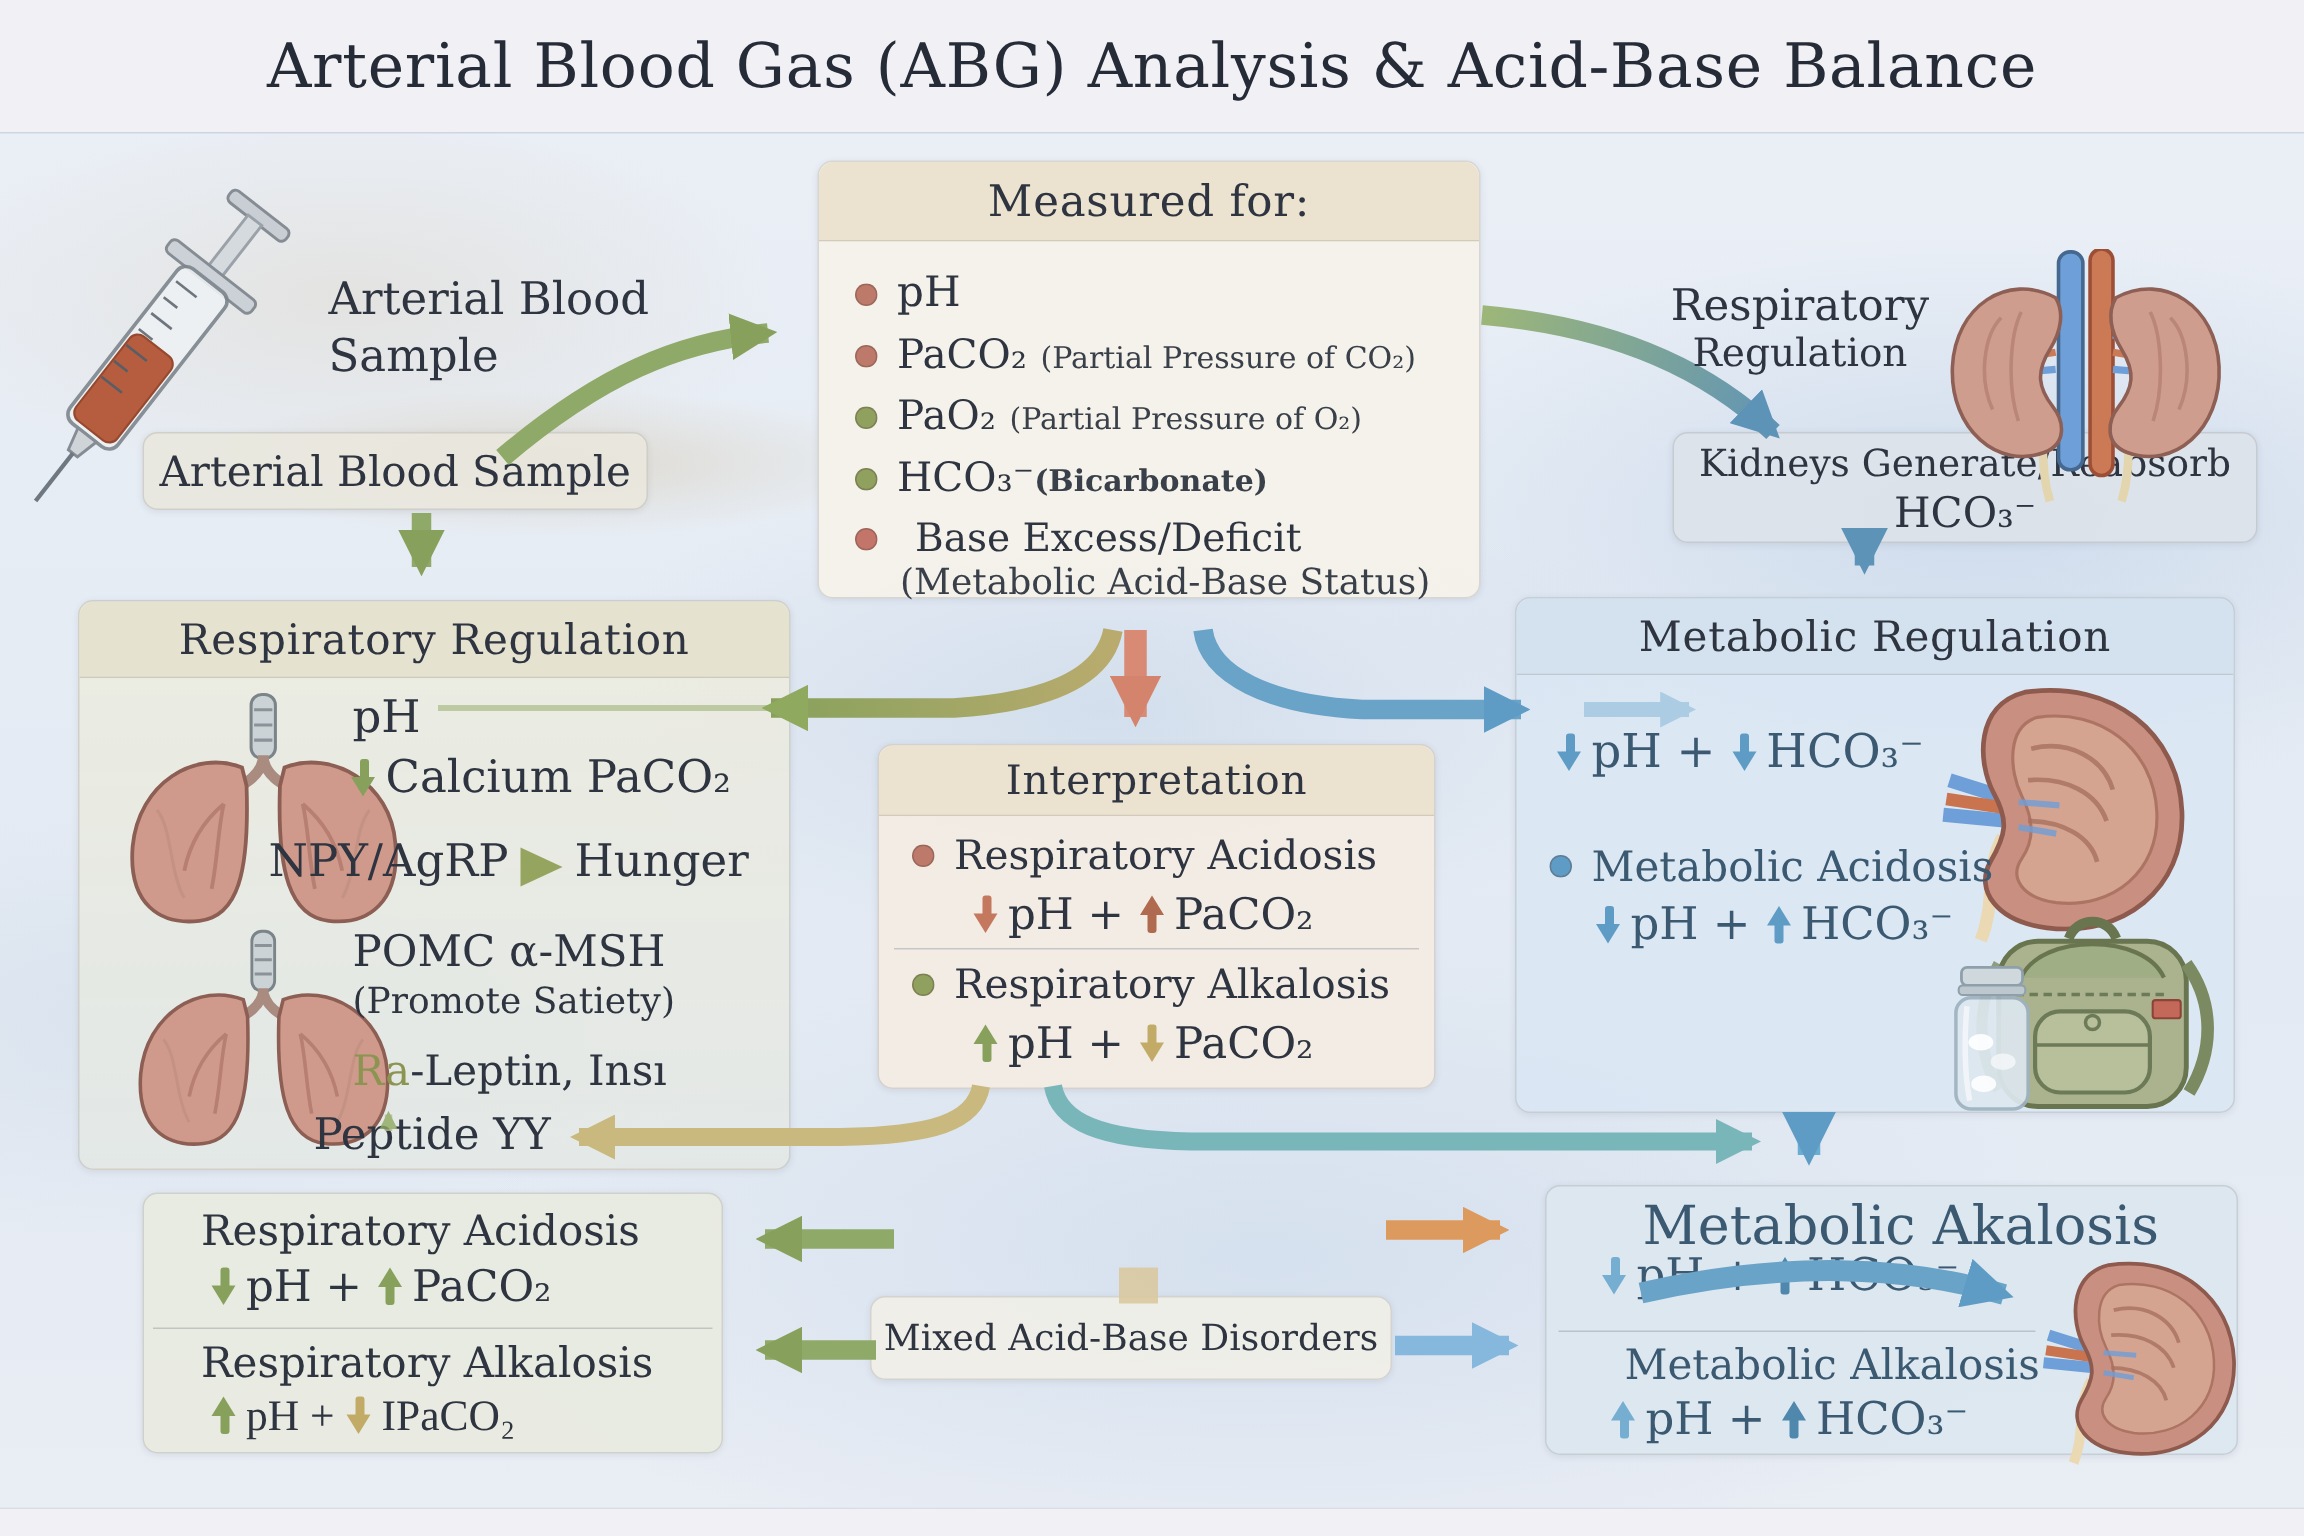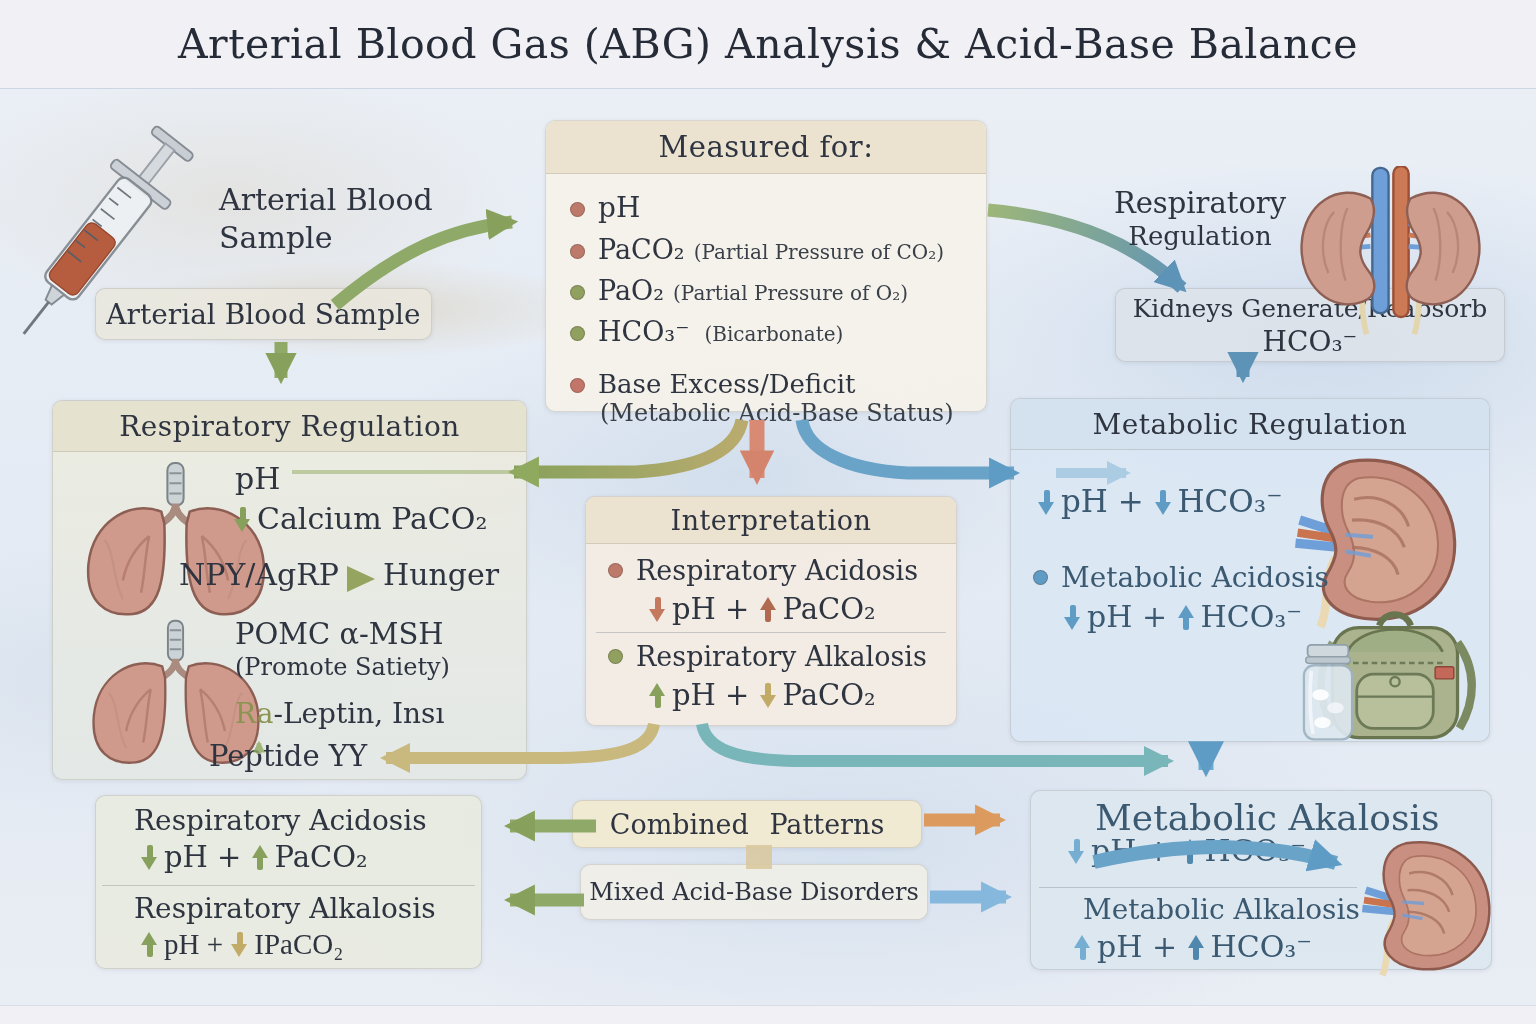--- a/index.html
+++ b/index.html
@@ -233,21 +233,21 @@
         <use href="#sym-syringe"></use>
       </svg>
   </div>
   <div class="abs lbl" style="left:219px;top:182px;font-size:30px;z-index:6;">Arterial Blood</div>
   <div class="abs lbl" style="left:219px;top:220px;font-size:30px;z-index:6;">Sample</div>
 
   <div class="box" style="left:95px;top:288px;width:335px;height:50px;background:rgba(233,231,221,.88);z-index:3;">
     <div style="position:absolute;inset:0;display:flex;align-items:center;justify-content:center;font-size:28px;">Arterial Blood Sample</div>
   </div>
 
-  <div class="box" style="left:545px;top:120px;width:440px;height:290px;background:rgba(245,242,233,.92);z-index:3;">
+  <div class="box" style="left:545px;top:107px;width:440px;height:290px;background:rgba(245,242,233,.92);z-index:3;">
     <div class="box-header" style="height:52px;background:#ebe3cf;">
       <span class="hd-text" style="font-size:29px;">Measured for:</span>
     </div>
     <div style="position:absolute;left:24px;top:62px;right:10px;">
       <div style="display:flex;align-items:baseline;margin:8px 0 10px;">
         <span class="bullet" style="background-color: rgb(189, 122, 107);"></span>
         <span style="font-size:28px;">pH</span>
       </div>
       <div style="display:flex;align-items:baseline;margin:10px 0;">
         <span class="bullet" style="background-color: rgb(189, 122, 107);"></span>
@@ -255,23 +255,23 @@
         <span class="note" style="margin-left:9px;">(Partial Pressure of CO₂)</span>
       </div>
       <div style="display:flex;align-items:baseline;margin:10px 0;">
         <span class="bullet" style="background-color: rgb(143, 160, 95);"></span>
         <span style="font-size:27px;">PaO₂</span>
         <span class="note" style="margin-left:9px;">(Partial Pressure of O₂)</span>
       </div>
       <div style="display:flex;align-items:baseline;margin:10px 0;">
         <span class="bullet" style="background-color: rgb(143, 160, 95);"></span>
         <span style="font-size:27px;">HCO₃⁻</span>
-        <span class="note" style="margin-left:15px;">(Bicarbonate)</span>
+        <span class="note" style="margin-left:0;font-weight:bold;">(Bicarbonate)</span>
       </div>
-      <div style="display:flex;align-items:baseline;margin:22px 0 0;">
+      <div style="display:flex;align-items:baseline;margin:10px 0 0;gap:12px;">
         <span class="bullet" style="background-color: rgb(196, 117, 106);"></span>
         <span style="font-size:26px;">Base Excess/Deficit</span>
       </div>
       <div class="note" style="margin-left:30px;font-size:24px;">(Metabolic Acid-Base Status)</div>
     </div>
   </div>
 
   <div class="abs" style="left:1100px;top:186px;width:200px;text-align:center;font-size:29px;z-index:6;">Respiratory</div>
   <div class="abs" style="left:1100px;top:221px;width:200px;text-align:center;font-size:26px;z-index:6;">Regulation</div>
   <div class="abs" style="left:1288px;top:166px;z-index:6;">
@@ -363,23 +363,20 @@
           <use href="#sym-backpack"></use>
         </svg>
     </div>
     <div class="abs" style="left:286px;top:244px;">
       <svg width="62" height="100" viewBox="0 0 64 108">
           <use href="#sym-jar"></use>
         </svg>
     </div>
   </div>
 
-  <div class="box" style="left:572px;top:800px;width:348px;height:46px;background:rgba(241,234,208,.95);z-index:3;">
-    <div style="position:absolute;inset:0;display:flex;align-items:center;justify-content:center;font-size:27px;word-spacing:12px;">Combined Patterns</div>
-  </div>
   <div class="box" style="left:580px;top:864px;width:346px;height:54px;background:rgba(239,238,231,.95);z-index:3;">
     <div style="position:absolute;inset:0;display:flex;align-items:center;justify-content:center;font-size:24px;">Mixed Acid-Base Disorders</div>
   </div>
 
   <div class="box" style="left:95px;top:795px;width:385px;height:172px;background:rgba(232,234,224,.92);z-index:3;">
     <div class="abs lbl" style="left:38px;top:8px;font-size:28px;">Respiratory Acidosis</div>
     <div class="abs formula" style="left:44px;top:44px;">
       <span class="ba cg" data-dir="down"></span><span>pH +</span>
       <span class="ba cg" data-dir="up"></span><span>PaCO₂</span>
     </div>

